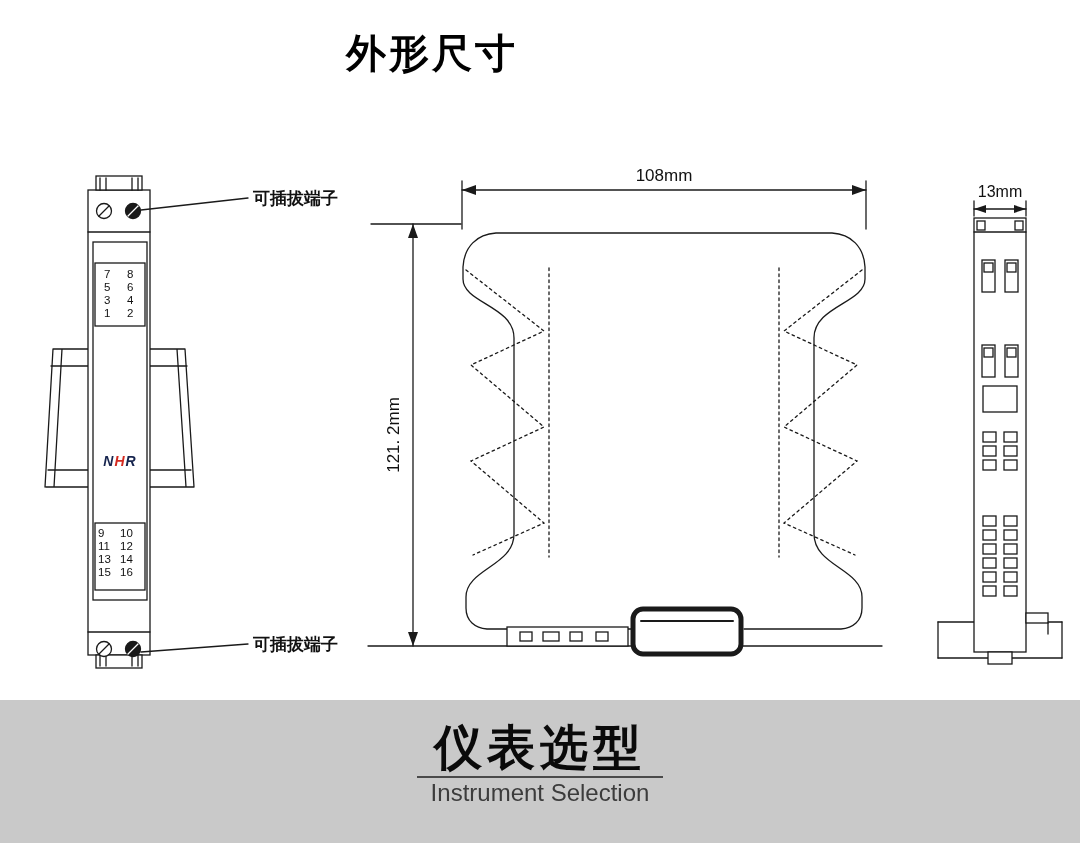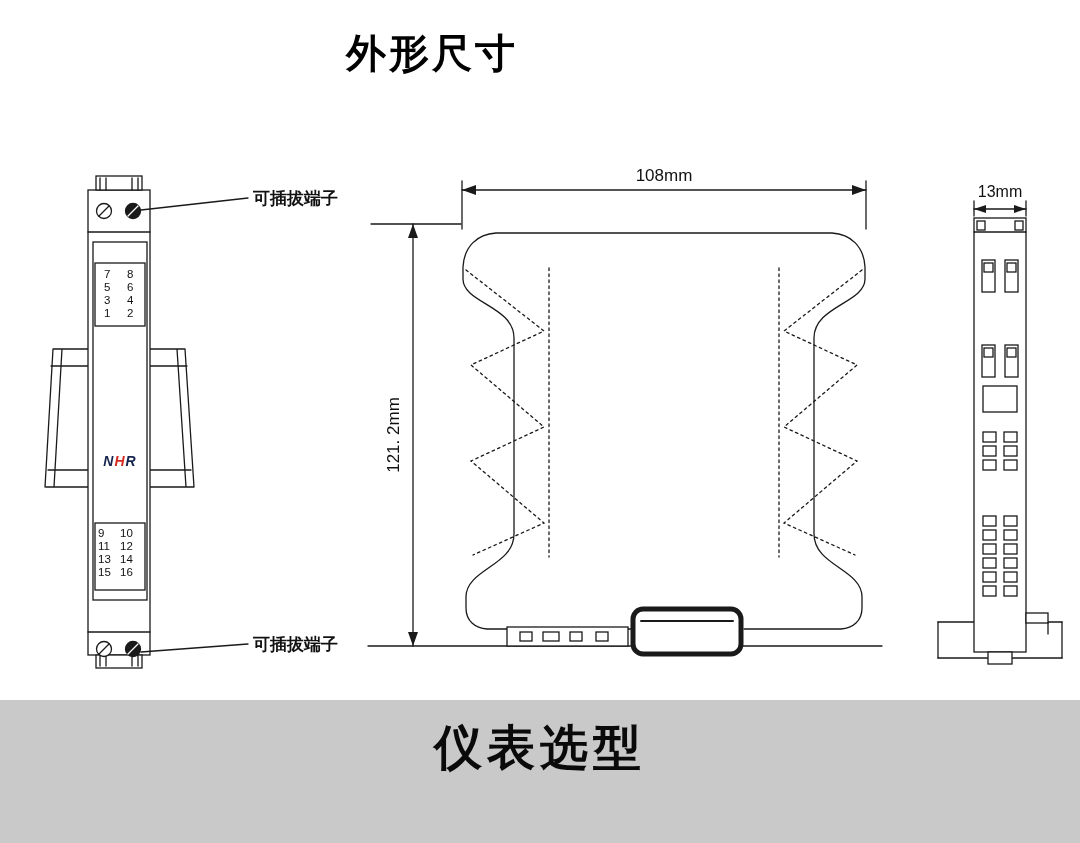--- a/index.html
+++ b/index.html
@@ -227,13 +227,14 @@
 
         <rect x="1026" y="613" width="22" height="10" fill="#ffffff"></rect>
         <line x1="1048" y1="623" x2="1048" y2="634"></line>
       </g>
     </g>
   </g>
 </svg>
 
 <div class="footer">
   <div class="footer-title">仪表选型</div>
+  <div class="footer-sub">Instrument Selection</div>
 </div>
 
 </body></html>

